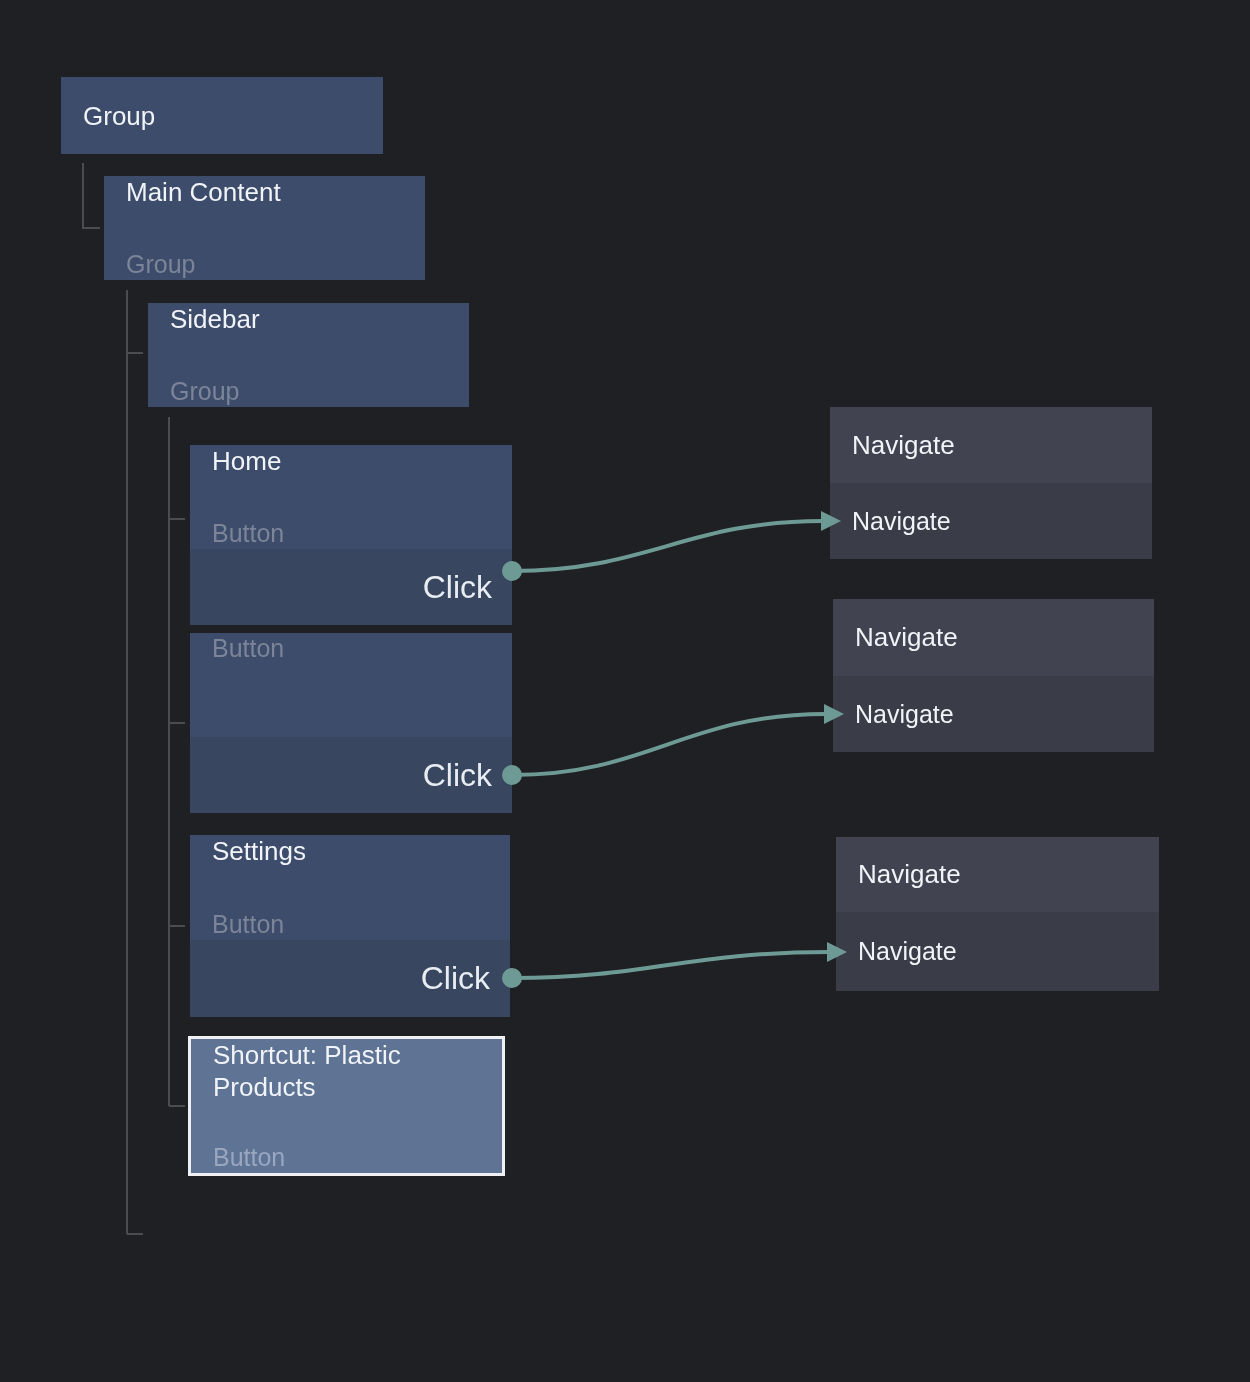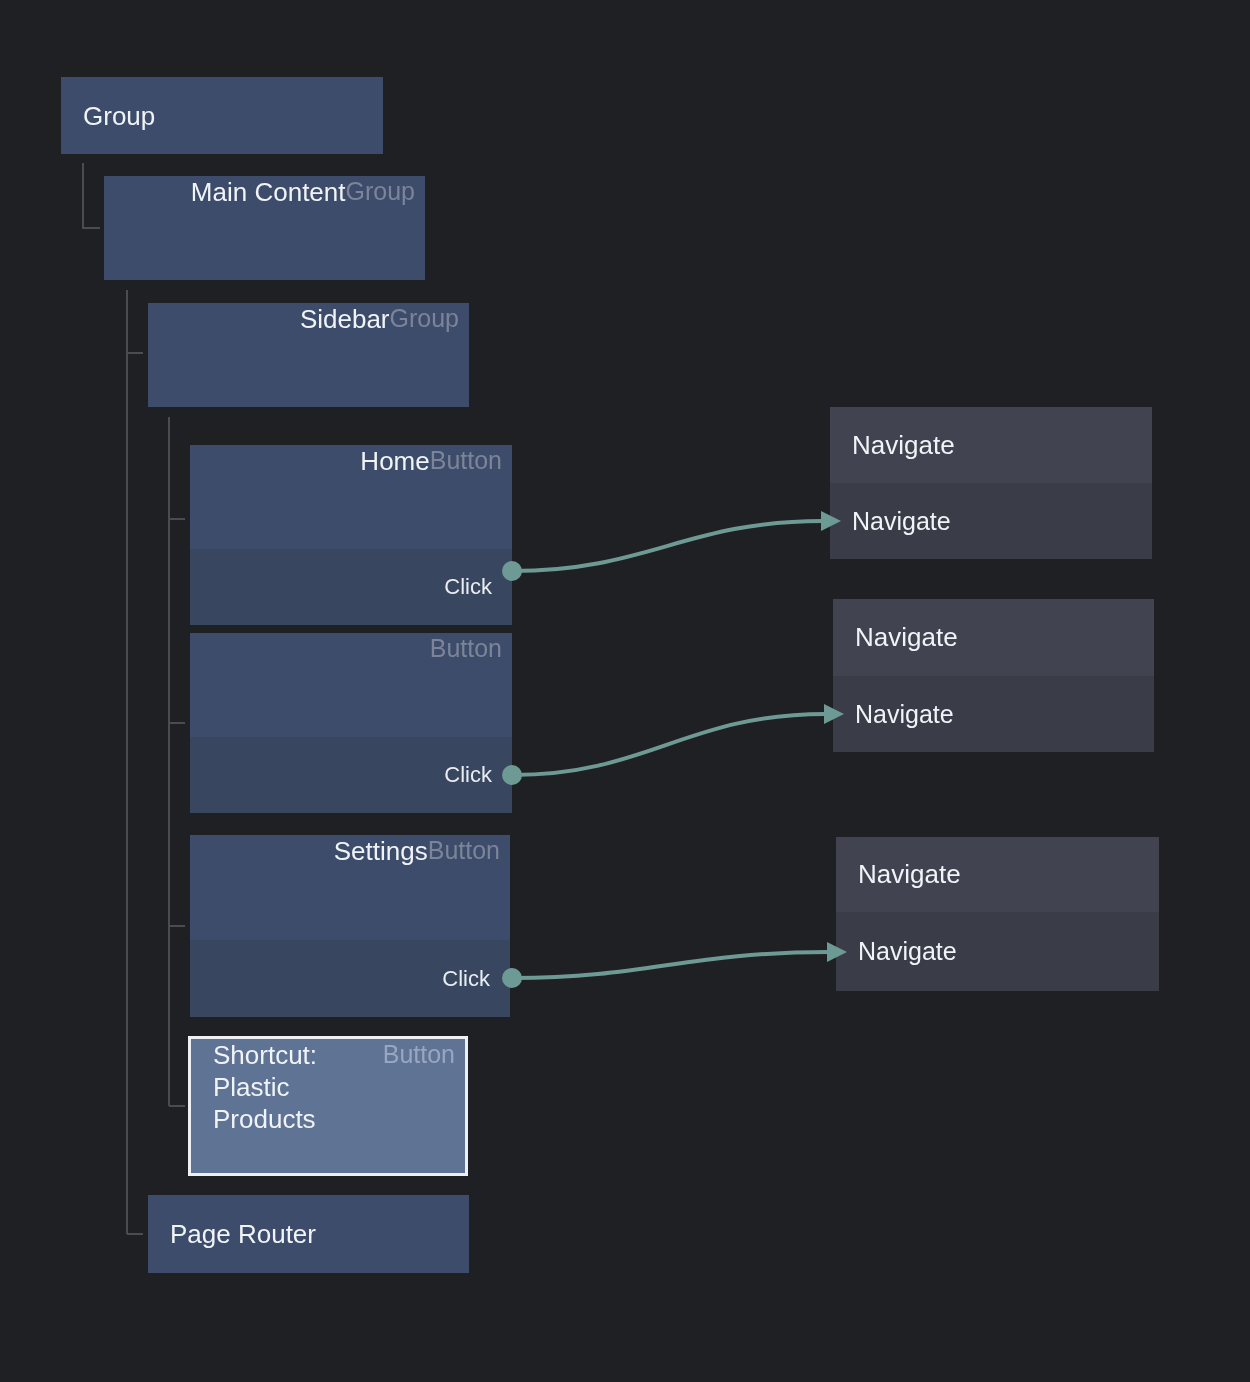--- a/index.html
+++ b/index.html
@@ -22,22 +22,22 @@
     width: 1250px; height: 1382px;
     pointer-events: none;
   }
   .node {
     position: absolute;
     box-sizing: border-box;
   }
   .std { background: var(--node-fill, #3d4c6a); }
   .head {
     display: flex;
-    flex-direction: row;
-    justify-content: flex-end;
+    flex-direction: column;
+    justify-content: space-between;
     padding-left: 22px;
     padding-right: 10px;
     box-sizing: border-box;
   }
   .single {
     display: flex;
     align-items: center;
     padding-left: 22px;
     box-sizing: border-box;
   }
@@ -53,21 +53,21 @@
   }
   .event-row {
     background: var(--action-row-fill, #38465f);
     display: flex;
     align-items: center;
     justify-content: flex-end;
     padding-right: 20px;
     box-sizing: border-box;
   }
   .event-label {
-    font-size: 22px;
+    font-size: 32px;
     color: var(--click-color, #e8edf3);
   }
   .nav-head {
     background: var(--nav-header-fill, #414450);
     display: flex;
     align-items: center;
     padding-left: 22px;
     box-sizing: border-box;
     font-size: 26px;
     color: var(--title-color, #f0f3f7);
@@ -128,28 +128,25 @@
   <div class="node std" style="left:190px; top:835px; width:320px;">
     <div class="head" style="height:105px;">
       <span class="title">Settings</span>
       <span class="subtitle">Button</span>
     </div>
     <div class="event-row" style="height:77px;">
       <span class="event-label">Click</span>
     </div>
   </div>
 
-  <div class="node shortcut head" style="left:188px; top:1036px; width:280px; height:140px;">
+  <div class="node shortcut head" style="left:188px; top:1036px; width:317px; height:140px;">
     <span class="title">Shortcut: Plastic Products</span>
     <span class="subtitle">Button</span>
   </div>
 
-  <div class="node std single" style="left:148px; top:1195px; width:321px; height:78px;">
-    <span class="title">Page Router</span>
-  </div>
 
   <div class="node" style="left:830px; top:407px; width:322px;">
     <div class="nav-head" style="height:76px;">Navigate</div>
     <div class="nav-body" style="height:76px;">Navigate</div>
   </div>
 
   <div class="node" style="left:833px; top:599px; width:321px;">
     <div class="nav-head" style="height:77px;">Navigate</div>
     <div class="nav-body" style="height:76px;">Navigate</div>
   </div>

